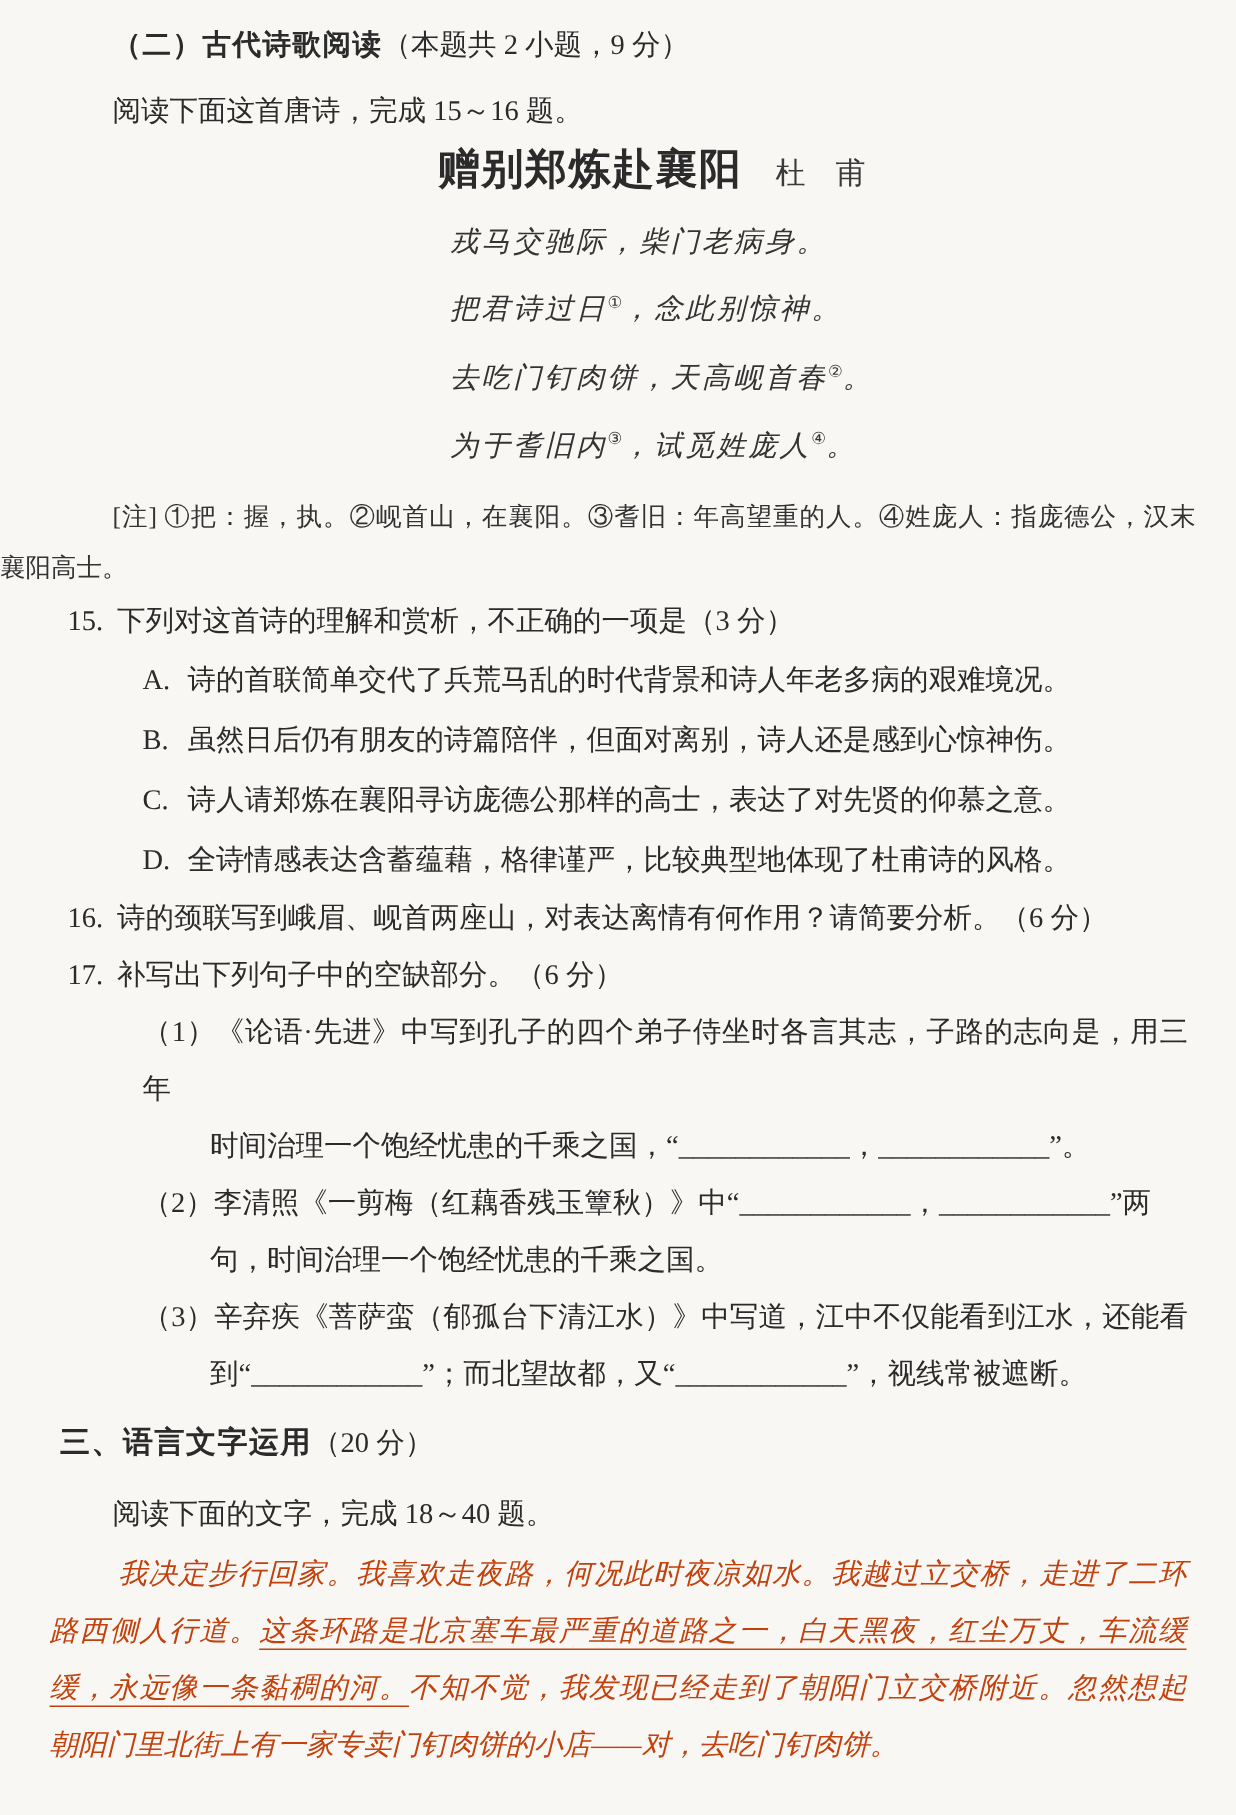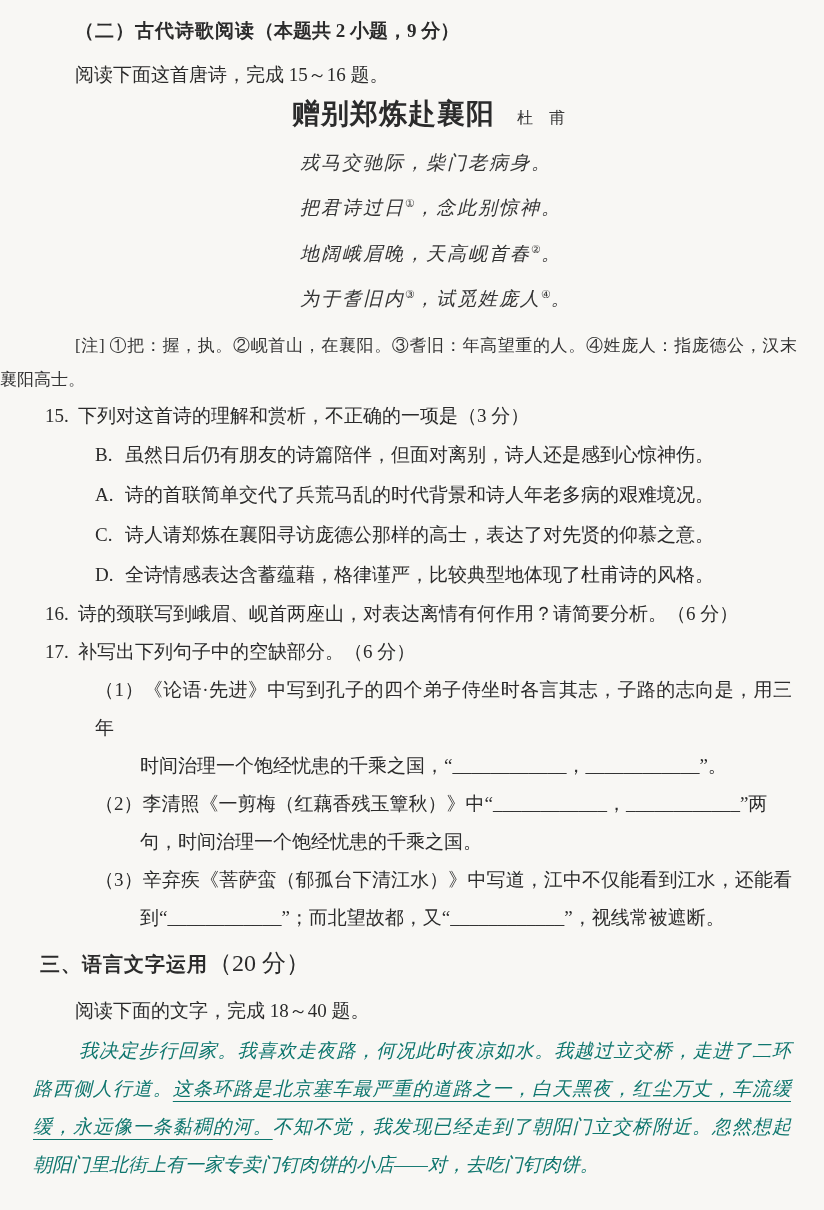--- a/index.html
+++ b/index.html
@@ -9,27 +9,27 @@
     color:#2b2b2b;
     font-family:"Liberation Serif","DejaVu Serif",serif;
     font-size:19px;
     overflow:hidden;
   }
   .page { position:relative; width:824px; height:1210px; padding-top:14px; box-sizing:border-box; }
 
   
   .sec-head { margin-left:75px; line-height:34px; }
   .sec-head .hb { font-family:"Liberation Sans","DejaVu Sans",sans-serif; font-weight:bold; letter-spacing:1px; }
-  .sec-head .hs { font-weight:bold; }
+  .sec-head .hs { font-weight:normal; }
 
   .intro { margin-left:75px; margin-top:8px; line-height:38px; }
 
   .poem-title-row { margin-left:292px; line-height:40px; }
   .poem-title { font-size:28px; font-weight:600; letter-spacing:1px; }
-  .poem-author { font-size:16px; margin-left:22px; color:#3a3a3a; }
+  .poem-author { font-size:20px; margin-left:22px; color:#3a3a3a; }
 
   .poem { margin-left:300px; }
   .poem-line { line-height:40px; font-style:italic; color:#343434; letter-spacing:2px; }
   .poem-line sup { font-style:normal; font-size:11px; letter-spacing:0; }
 
   .notes { margin-top:10px; font-size:17px; color:#333; }
   .note-l1 { margin-left:75px; width:722px; line-height:34px; }
   .note-l2 { line-height:34px; }
 
   .q { margin-left:45px; line-height:38px; }
@@ -37,24 +37,24 @@
 
   .opt { margin-left:95px; line-height:40px; }
   .optlabel { display:inline-block; width:30px; }
 
   .q17-item .l1 { margin-left:95px; line-height:38px; }
   .q17-item .l1.fillw { width:697px; }
   .q17-item .l2 { margin-left:140px; line-height:38px; }
 
   .big-head { margin-left:40px; margin-top:6px; line-height:40px; font-size:20px; }
   .big-head .hb { font-family:"Liberation Sans","DejaVu Sans",sans-serif; font-weight:bold; letter-spacing:1px; }
-  .big-head .hs { font-weight:normal; font-size:24px; }
+  .big-head .hs { font-weight:normal; font-size:19px; }
 
   .passage { margin-left:33px; width:758px; margin-top:2px; }
-  .p-line { line-height:38px; font-style:italic; color:#0f766e; }
+  .p-line { line-height:38px; font-style:italic; color:#c2410c; }
   .p-line.indent { text-indent:46px; }
   .ul { text-decoration:underline; text-underline-offset:6px; text-decoration-thickness:1px; }
 
   .fill { text-align:justify; text-align-last:justify; word-break:break-all; }
 </style>
 </head>
 <body>
 
 <div class="page">
 
@@ -64,34 +64,34 @@
 
   <div class="intro">阅读下面这首唐诗，完成 15～16 题。</div>
 
   <div class="poem-title-row">
     <span class="poem-title">赠别郑炼赴襄阳</span><span class="poem-author">杜　甫</span>
   </div>
 
   <div class="poem">
     <div class="poem-line"><span>戎马交驰际，柴门老病身。</span><sup></sup><span></span><sup></sup><span></span></div>
     <div class="poem-line"><span>把君诗过日</span><sup>①</sup><span>，念此别惊神。</span><sup></sup><span></span></div>
-    <div class="poem-line"><span>地阔峨眉晚，天高岘首春</span><sup>②</sup><span>。</span><sup></sup><span></span></div>
+    <div class="poem-line"><span>去吃门钉肉饼，天高岘首春</span><sup>②</sup><span>。</span><sup></sup><span></span></div>
     <div class="poem-line"><span>为于耆旧内</span><sup>③</sup><span>，试觅姓庞人</span><sup>④</sup><span>。</span></div>
   </div>
 
   <div class="notes">
     <div class="note-l1 fill">[注] ①把：握，执。②岘首山，在襄阳。③耆旧：年高望重的人。④姓庞人：指庞德公，汉末</div>
     <div class="note-l2">襄阳高士。</div>
   </div>
 
   <div class="q">
     <span class="qnum">15.</span><span>下列对这首诗的理解和赏析，不正确的一项是（3 分）</span>
   </div>
+  <div class="opt"><span class="optlabel">A.</span><span>诗的首联简单交代了兵荒马乱的时代背景和诗人年老多病的艰难境况。</span></div>
   <div class="opt"><span class="optlabel">B.</span><span>虽然日后仍有朋友的诗篇陪伴，但面对离别，诗人还是感到心惊神伤。</span></div>
-  <div class="opt"><span class="optlabel">A.</span><span>诗的首联简单交代了兵荒马乱的时代背景和诗人年老多病的艰难境况。</span></div>
   <div class="opt"><span class="optlabel">C.</span><span>诗人请郑炼在襄阳寻访庞德公那样的高士，表达了对先贤的仰慕之意。</span></div>
   <div class="opt"><span class="optlabel">D.</span><span>全诗情感表达含蓄蕴藉，格律谨严，比较典型地体现了杜甫诗的风格。</span></div>
 
   <div class="q">
     <span class="qnum">16.</span><span>诗的颈联写到峨眉、岘首两座山，对表达离情有何作用？请简要分析。（6 分）</span>
   </div>
 
 
   <div class="q">
     <span class="qnum">17.</span><span>补写出下列句子中的空缺部分。（6 分）</span>

